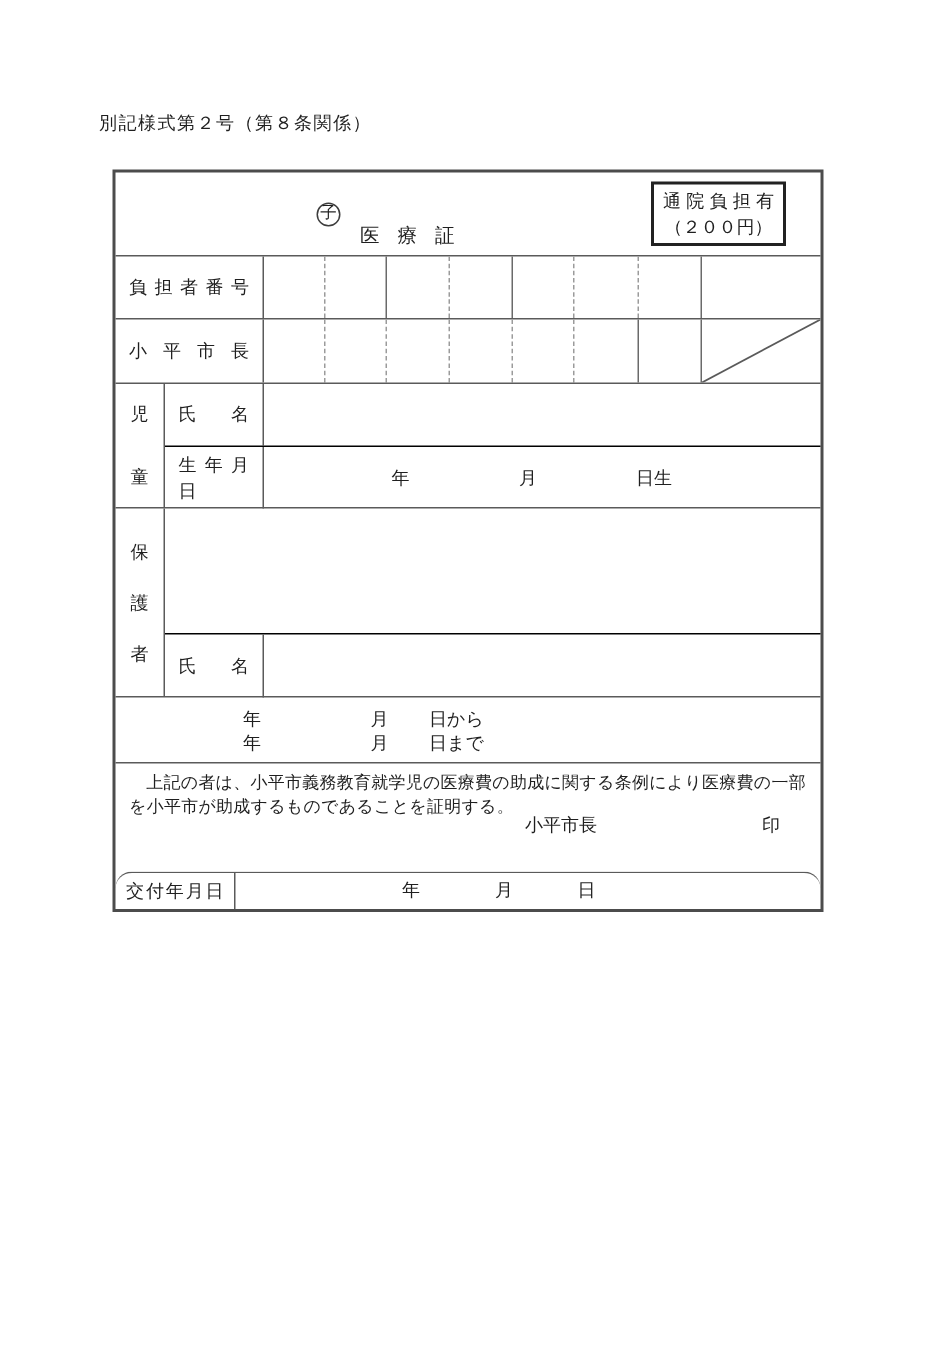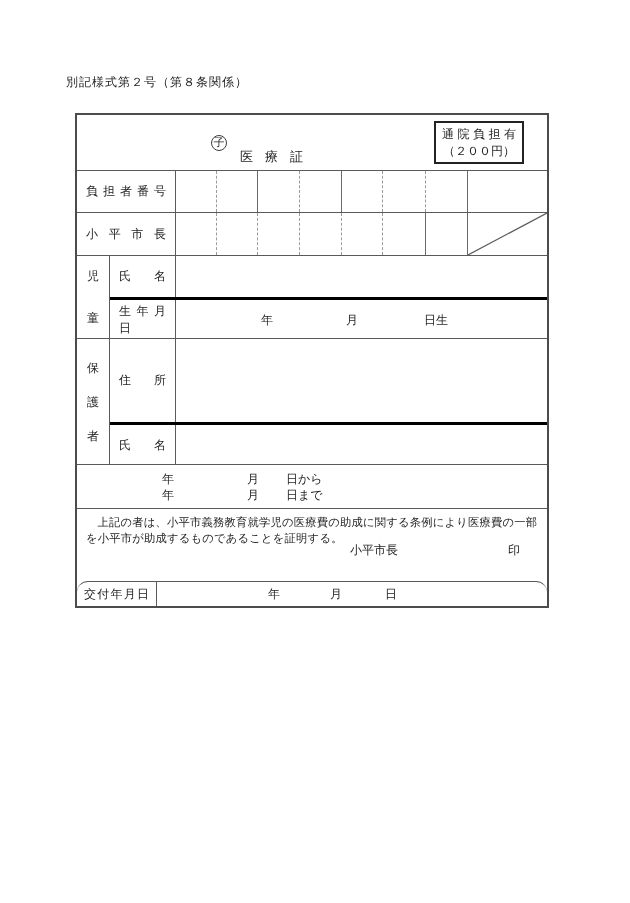--- a/index.html
+++ b/index.html
@@ -67,21 +67,21 @@
   .cell.w43 { width:43px; }
   .cell.last { flex:1; width:auto; position:relative; }
   .sep-d { border-right:1px dashed #9b9b9b; }
   .sep-s { border-right:1px solid #6a6a6a; }
   .diag { position:absolute; left:0; top:0; width:100%; height:100%; display:block; }
   
   .r-child { height:83px; }
   .r-guard { height:126px; }
   .grouprows { flex:1; display:flex; flex-direction:column; }
   .subrow { display:flex; flex:1; }
-  .subrow + .subrow { border-top:3px solid #000000;font-family:Liberation Serif, serif; }
+  .subrow + .subrow { border-top:1px solid #000000;font-family:Liberation Serif, serif; }
   .sr-name { height:41px; flex:none; }
   .sr-birth { height:42px; flex:none; }
   .sr-addr { height:83px; flex:none; }
   .sr-gname { height:43px; flex:none; }
   .content { flex:1; position:relative; font-size:12px; }
   .fld { position:absolute; top:50%; transform:translateY(-50%); white-space:nowrap; }
   
   .r-valid { height:44px; }
   .vlines { flex:1; display:flex; flex-direction:column; justify-content:center; }
   .vline { position:relative; height:16px; font-size:12px; }
@@ -169,21 +169,20 @@
       </div>
     </div>
   </div>
 
   <div class="row r-guard">
     <div class="narrowcol guardcol">保
 護
 者</div>
     <div class="grouprows">
       <div class="subrow sr-addr">
-        <div class="lbl subcol just">住所</div>
         <div class="content"></div>
       </div>
       <div class="subrow sr-gname">
         <div class="lbl subcol just">氏名</div>
         <div class="content"></div>
       </div>
     </div>
   </div>
 
   <div class="row r-valid">

